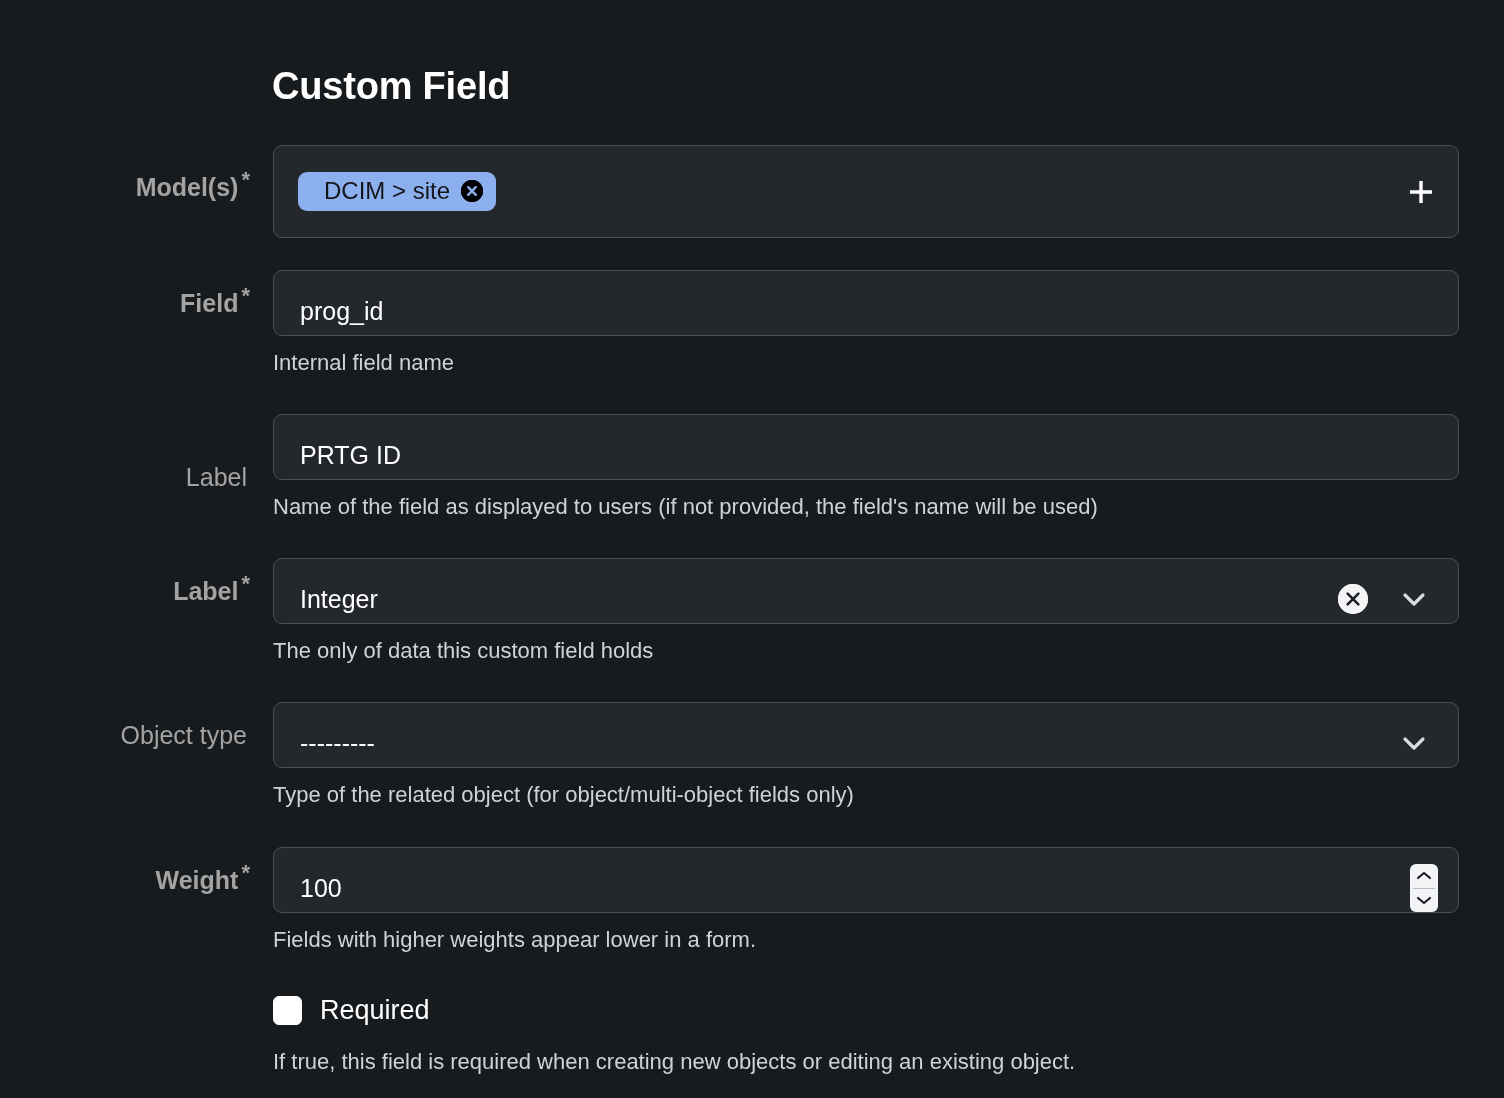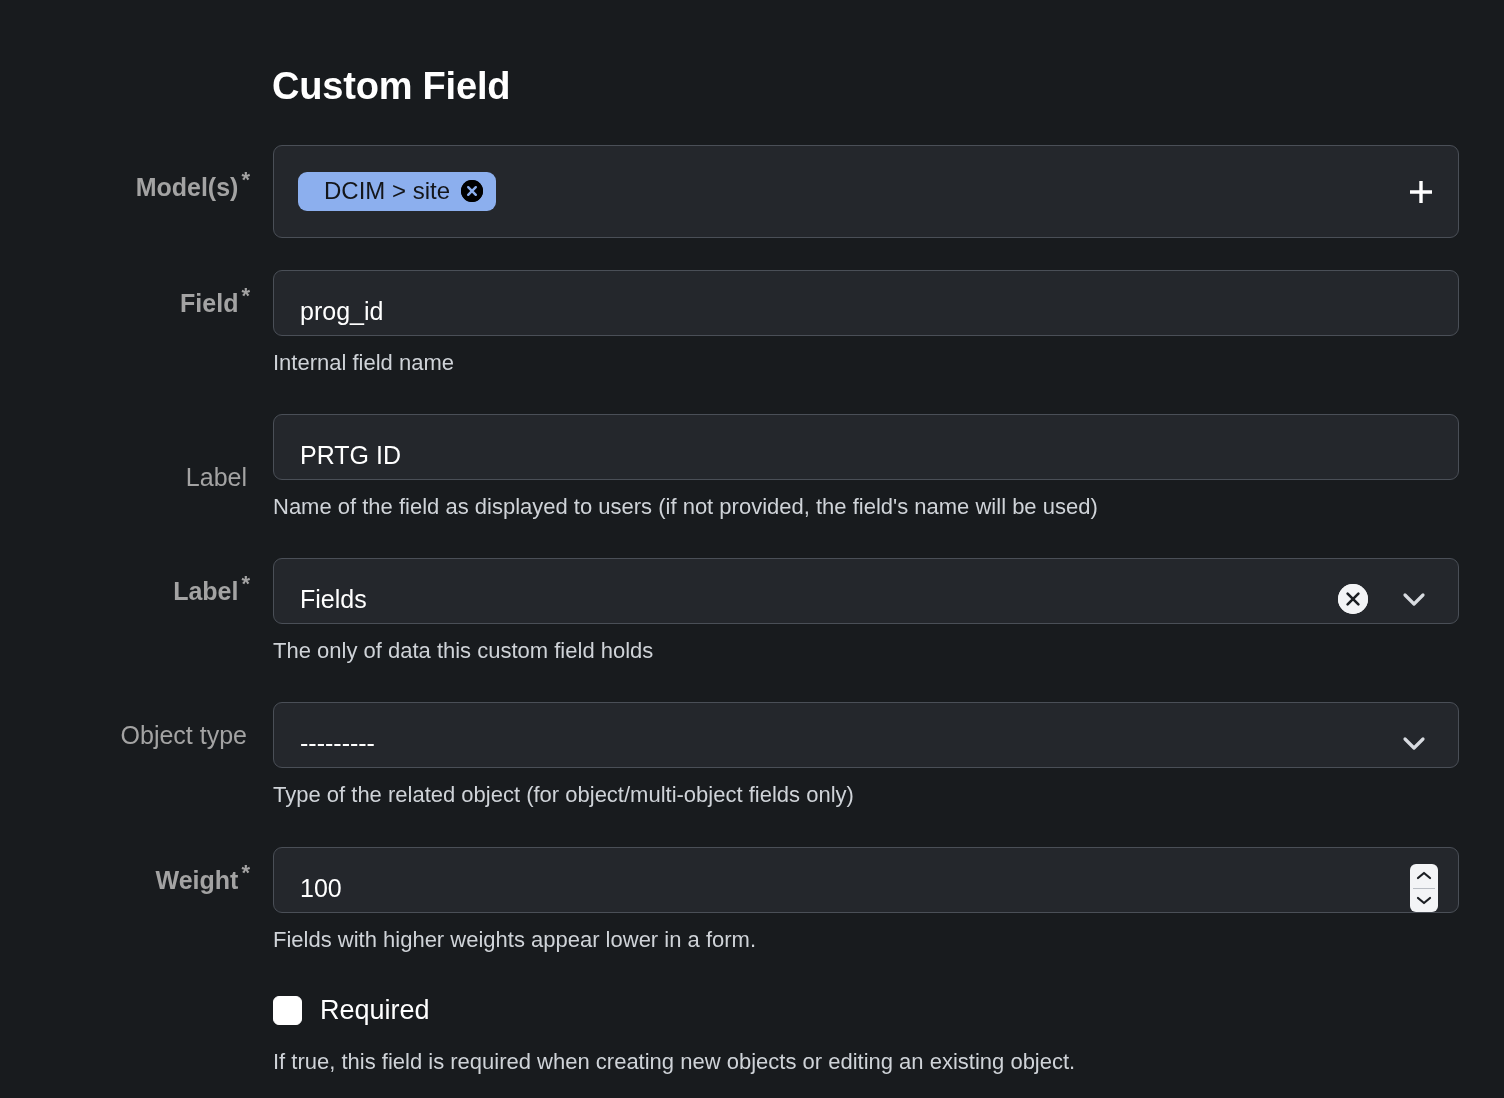--- a/index.html
+++ b/index.html
@@ -263,21 +263,21 @@
         <span class="value">PRTG ID</span>
       </div>
       <div class="help-text">Name of the field as displayed to users (if not provided, the field's name will be used)</div>
     </div>
   </div>
 
   <div class="form-row" style="top:558px;">
     <div class="row-label req" style="top:18px;"><span>Label</span><span class="star">*</span></div>
     <div class="field-wrap">
       <div class="control">
-        <span class="value">Fields</span>
+        <span class="value">Integer</span>
         <span class="ctrl-icons">
           <span class="clear-icon">
             <svg width="30" height="30" viewBox="0 0 30 30" aria-hidden="true">
               <circle cx="15" cy="15" r="15" fill="#f3f4f6"></circle>
               <path d="M9.6 9.6 L20.4 20.4 M20.4 9.6 L9.6 20.4" stroke="#1b1e22" stroke-width="2.6" stroke-linecap="round"></path>
             </svg>
           </span>
           <span class="chevron">
             <svg width="28" height="28" viewBox="0 0 28 28" aria-hidden="true">
               <path d="M5 10 L14 19 L23 10" fill="none" stroke="#d8dbe0" stroke-width="3.2" stroke-linecap="round" stroke-linejoin="round"></path>

